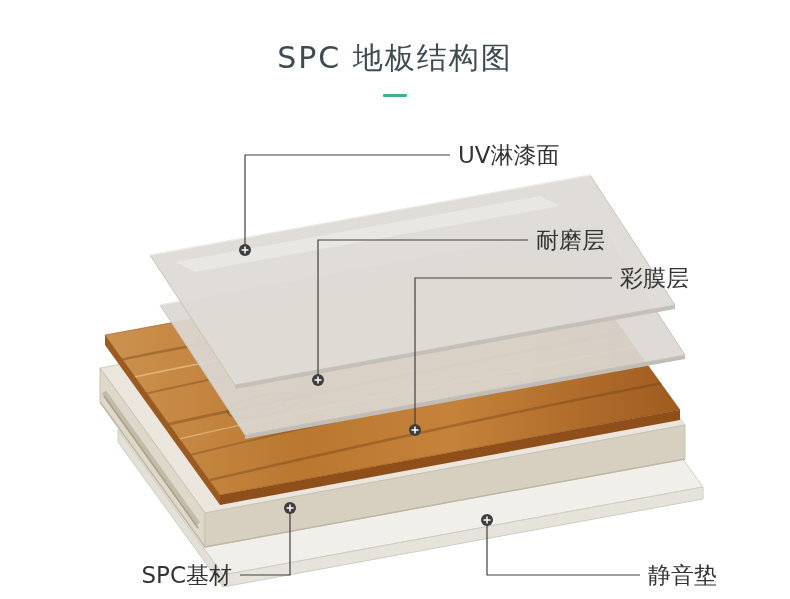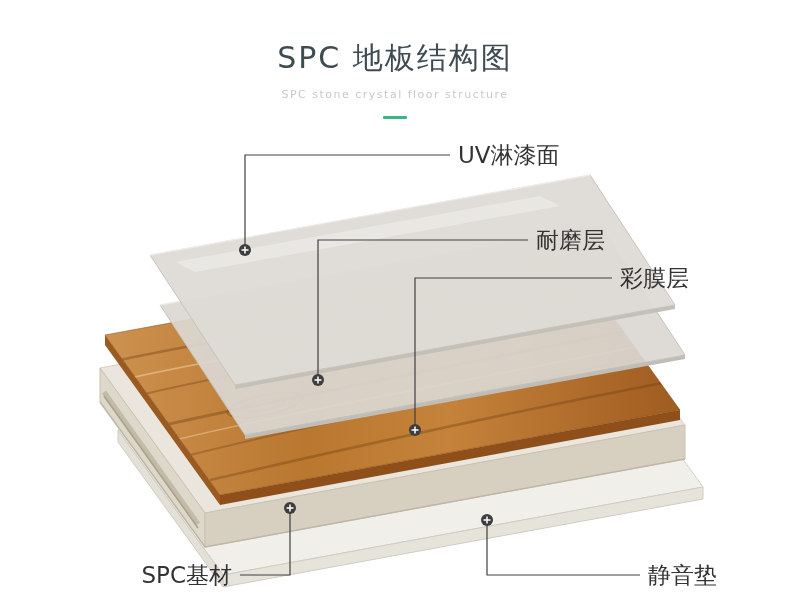--- a/index.html
+++ b/index.html
@@ -52,21 +52,20 @@
     font-weight: 500;
   }
 </style>
 </head>
 <body>
 
 <div class="page">
 
   <div class="header">
     <div class="title">SPC 地板结构图</div>
-    <div class="subtitle">SPC stone crystal floor structure</div>
     <div class="accent-dash"></div>
   </div>
 
   <svg class="diagram-svg" viewBox="0 0 790 599">
     <defs>
       <linearGradient id="woodGrad" x1="0" y1="0" x2="1" y2="0">
         <stop offset="0" stop-color="#cd9250"></stop>
         <stop offset="0.35" stop-color="#b9772f"></stop>
         <stop offset="0.6" stop-color="#c4823a"></stop>
         <stop offset="1" stop-color="#9f5c20"></stop>

